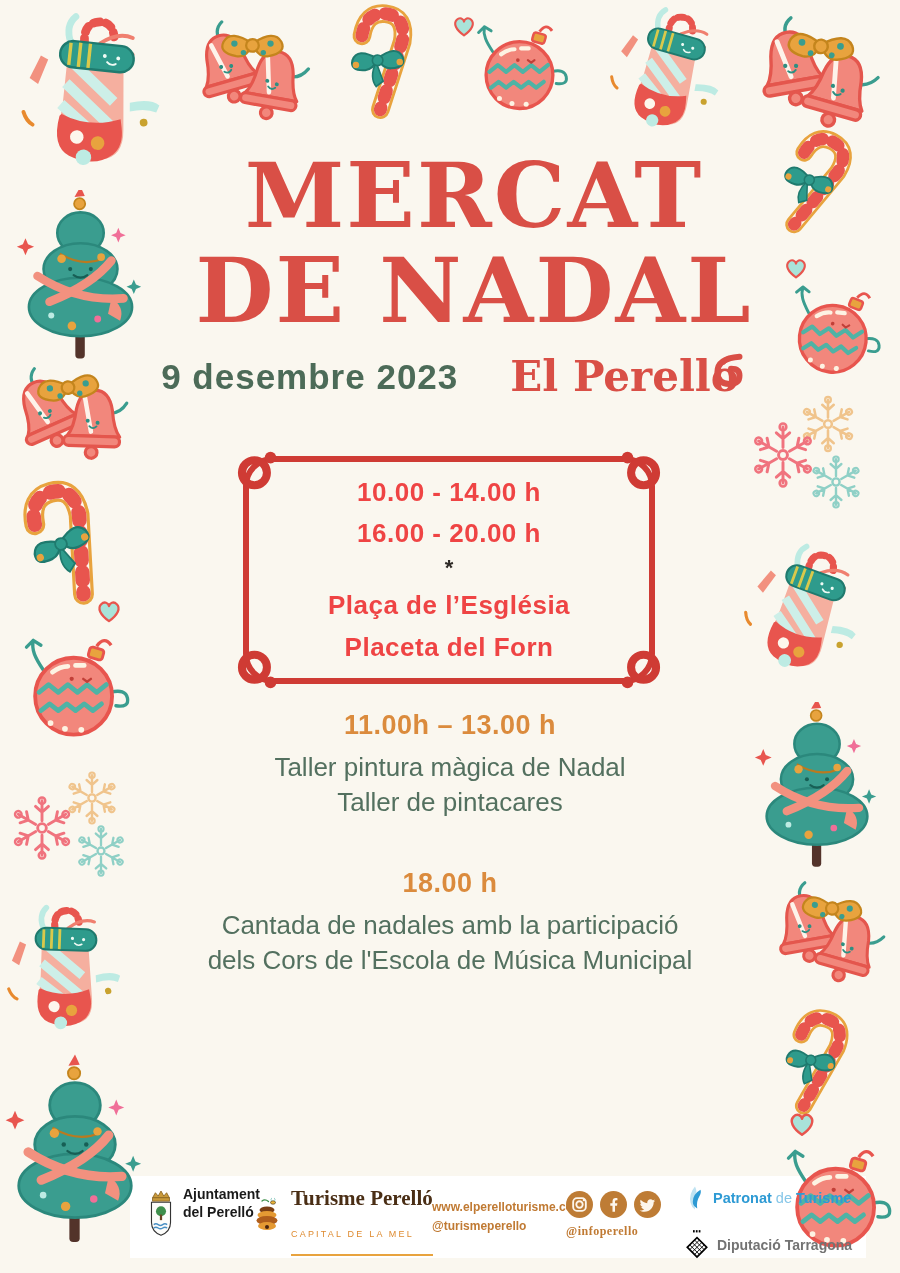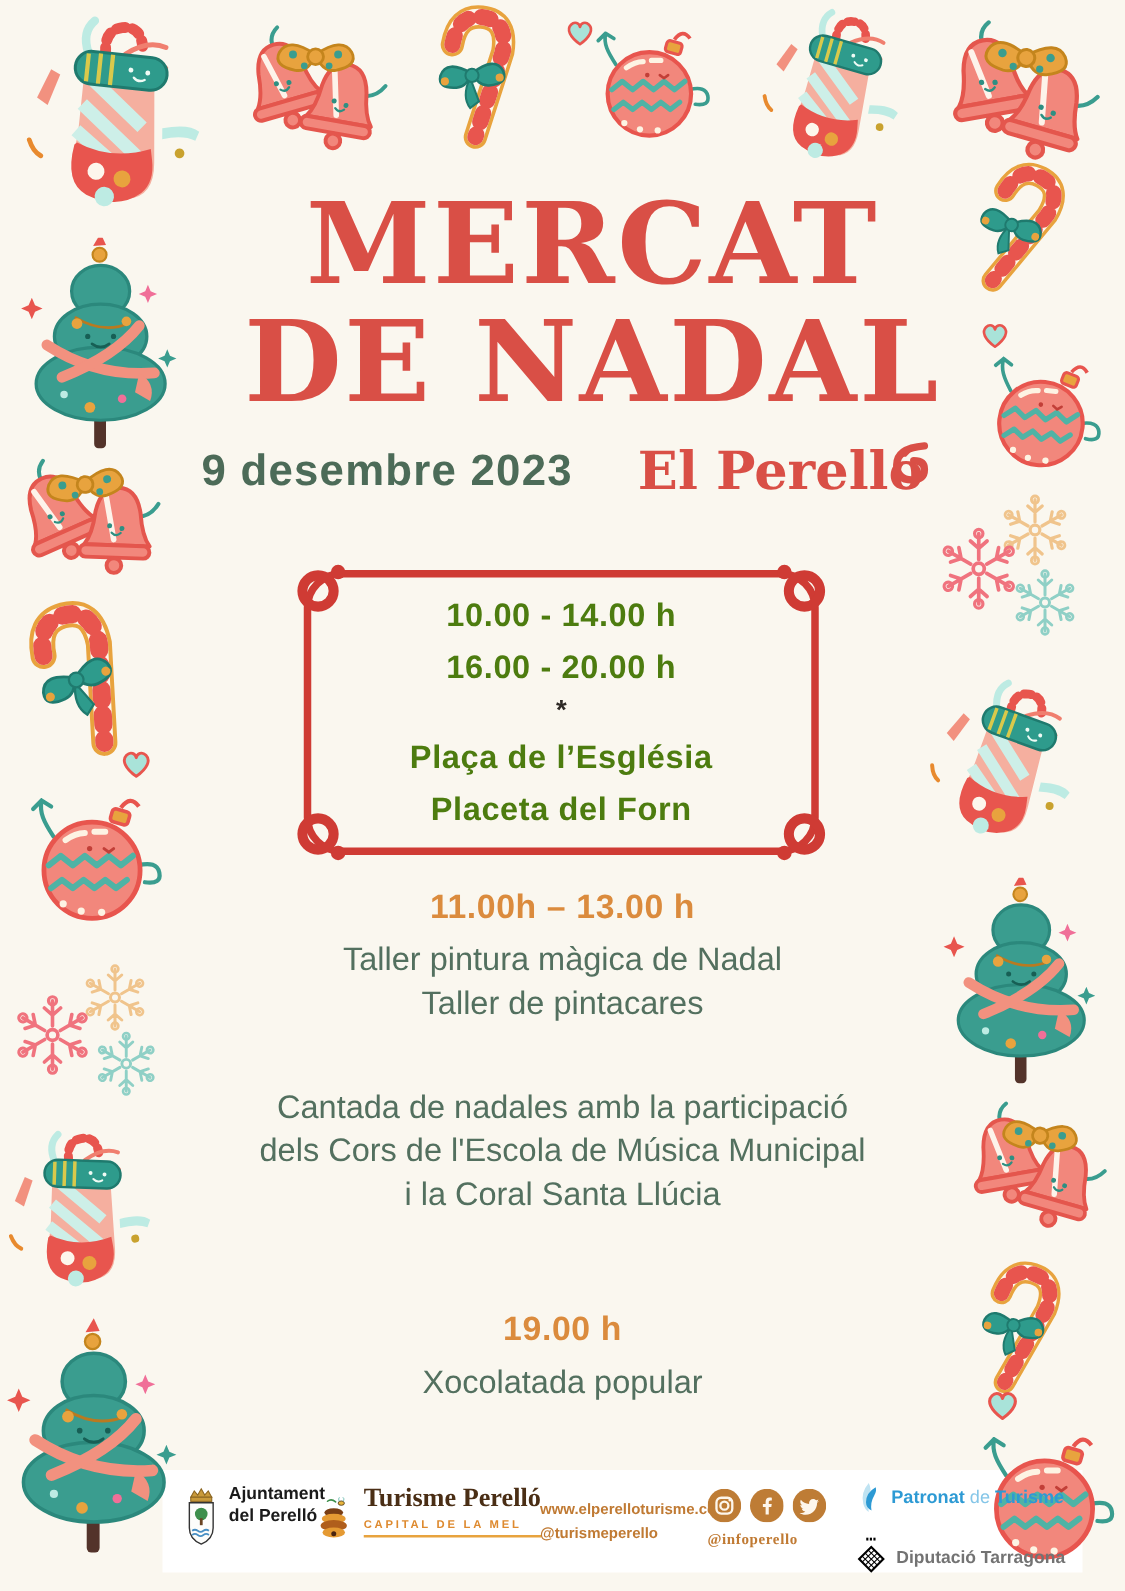--- a/index.html
+++ b/index.html
@@ -10,39 +10,39 @@
   .title{position:absolute;top:148px;left:0;width:100%;text-align:center;padding-left:48px;box-sizing:border-box;}
   .title div{font-family:"DejaVu Serif",serif;font-weight:700;font-size:90px;line-height:1.06;
              color:#D94F46;letter-spacing:2px;}
   .dateline{position:absolute;top:352px;left:0;width:100%;display:flex;justify-content:center;
             align-items:center;gap:52px;}
   .date{font-weight:700;font-size:35px;color:#4C6B58;letter-spacing:1px;}
   .place{font-family:"DejaVu Serif",serif;font-weight:700;font-size:42px;color:#D94F46;}
   .infobox{position:absolute;left:243px;top:456px;width:412px;height:228px;border:6px solid #CF3B34;
            border-radius:30px;box-sizing:border-box;display:flex;flex-direction:column;
            justify-content:center;align-items:center;}
-  .infobox .t{font-weight:700;font-size:26px;color:#4d7c0f;line-height:1.6;letter-spacing:.5px;}
+  .infobox .t{font-weight:700;font-size:26px;color:#ef4444;line-height:1.6;letter-spacing:.5px;}
   .infobox .star{font-weight:700;font-size:22px;color:#2E2A26;line-height:1;margin:2px 0 6px 0;}
   .cnr{position:absolute;width:50px;height:50px;}
   .cnr.tl{left:-16px;top:-16px;}
   .cnr.tr{right:-16px;top:-16px;transform:scaleX(-1);}
   .cnr.bl{left:-16px;bottom:-16px;transform:scaleY(-1);}
   .cnr.br{right:-16px;bottom:-16px;transform:scale(-1,-1);}
   .sched{position:absolute;left:0;width:100%;text-align:center;}
   .sched .time{font-weight:700;font-size:27px;color:#DB8B3D;margin-bottom:9px;letter-spacing:.5px;}
   .sched .line{font-size:26px;color:#53705F;line-height:1.35;}
   
   .fband{position:absolute;left:130px;top:1176px;width:736px;height:82px;background:#FFFFFF;}
   .fgrp{position:absolute;display:flex;align-items:flex-start;}
   .f-aj{left:147px;top:1186px;gap:8px;}
   .f-aj .txt{font-weight:700;font-size:14px;color:#1A1A1A;line-height:1.25;}
   .f-tu{left:252px;top:1186px;gap:9px;}
   .f-tu .name{font-family:"Liberation Serif",serif;font-weight:700;font-size:21px;color:#4A2E15;}
-  .f-tu .tag{font-weight:700;font-size:9px;color:#DE8A2F;letter-spacing:2.2px;margin-top:3px;
-             border-bottom:2px solid #E8A33E;padding-bottom:4px;}
+  .f-tu .tag{font-weight:400;font-size:9px;color:#DE8A2F;letter-spacing:2.2px;margin-top:18px;
+             border-bottom:2px solid #E8A33E;padding-bottom:15px;}
   .f-co{left:432px;top:1198px;}
   .f-co .txt{font-weight:700;font-size:12px;color:#C07A33;line-height:1.55;}
   .f-so{left:566px;top:1191px;flex-direction:column;gap:6px;font-family:Liberation Serif, serif;}
   .f-so .row{display:flex;gap:7px;}
   .f-so .row svg{width:27px;height:27px;}
   .f-so .handle{font-weight:700;font-size:12px;color:#C07A33;letter-spacing:.5px;}
   .f-gv{left:684px;top:1184px;flex-direction:column;align-items:flex-start;gap:17px;}
   .f-gv .row{display:flex;align-items:center;gap:7px;}
   .pat{font-size:14.5px;font-weight:700;color:#2D9AD4;}
   .pat .lite{font-weight:400;color:#85C6E8;}
@@ -360,27 +360,23 @@
     <div class="t">Plaça de l’Església</div>
     <div class="t">Placeta del Forn</div>
   </div>
 
   <div class="sched" style="top:710px">
     <div class="time">11.00h – 13.00 h</div>
     <div class="line">Taller pintura màgica de Nadal</div>
     <div class="line">Taller de pintacares</div>
   </div>
   <div class="sched" style="top:868px">
+    <div class="time">18.00 h</div>
     <div class="line">Cantada de nadales amb la participació</div>
     <div class="line">dels Cors de l'Escola de Música Municipal</div>
-    <div class="line">i la Coral Santa Llúcia</div>
-  </div>
-  <div class="sched" style="top:1048px">
-    <div class="time">19.00 h</div>
-    <div class="line">Xocolatada popular</div>
   </div>
 
   <div class="fgrp f-aj">
     <svg style="width:28px;height:56px">
         <use href="#sym-crest"></use>
       </svg>
     <div class="txt">
       <div>Ajuntament</div>
       <div>del Perelló</div>
     </div>

